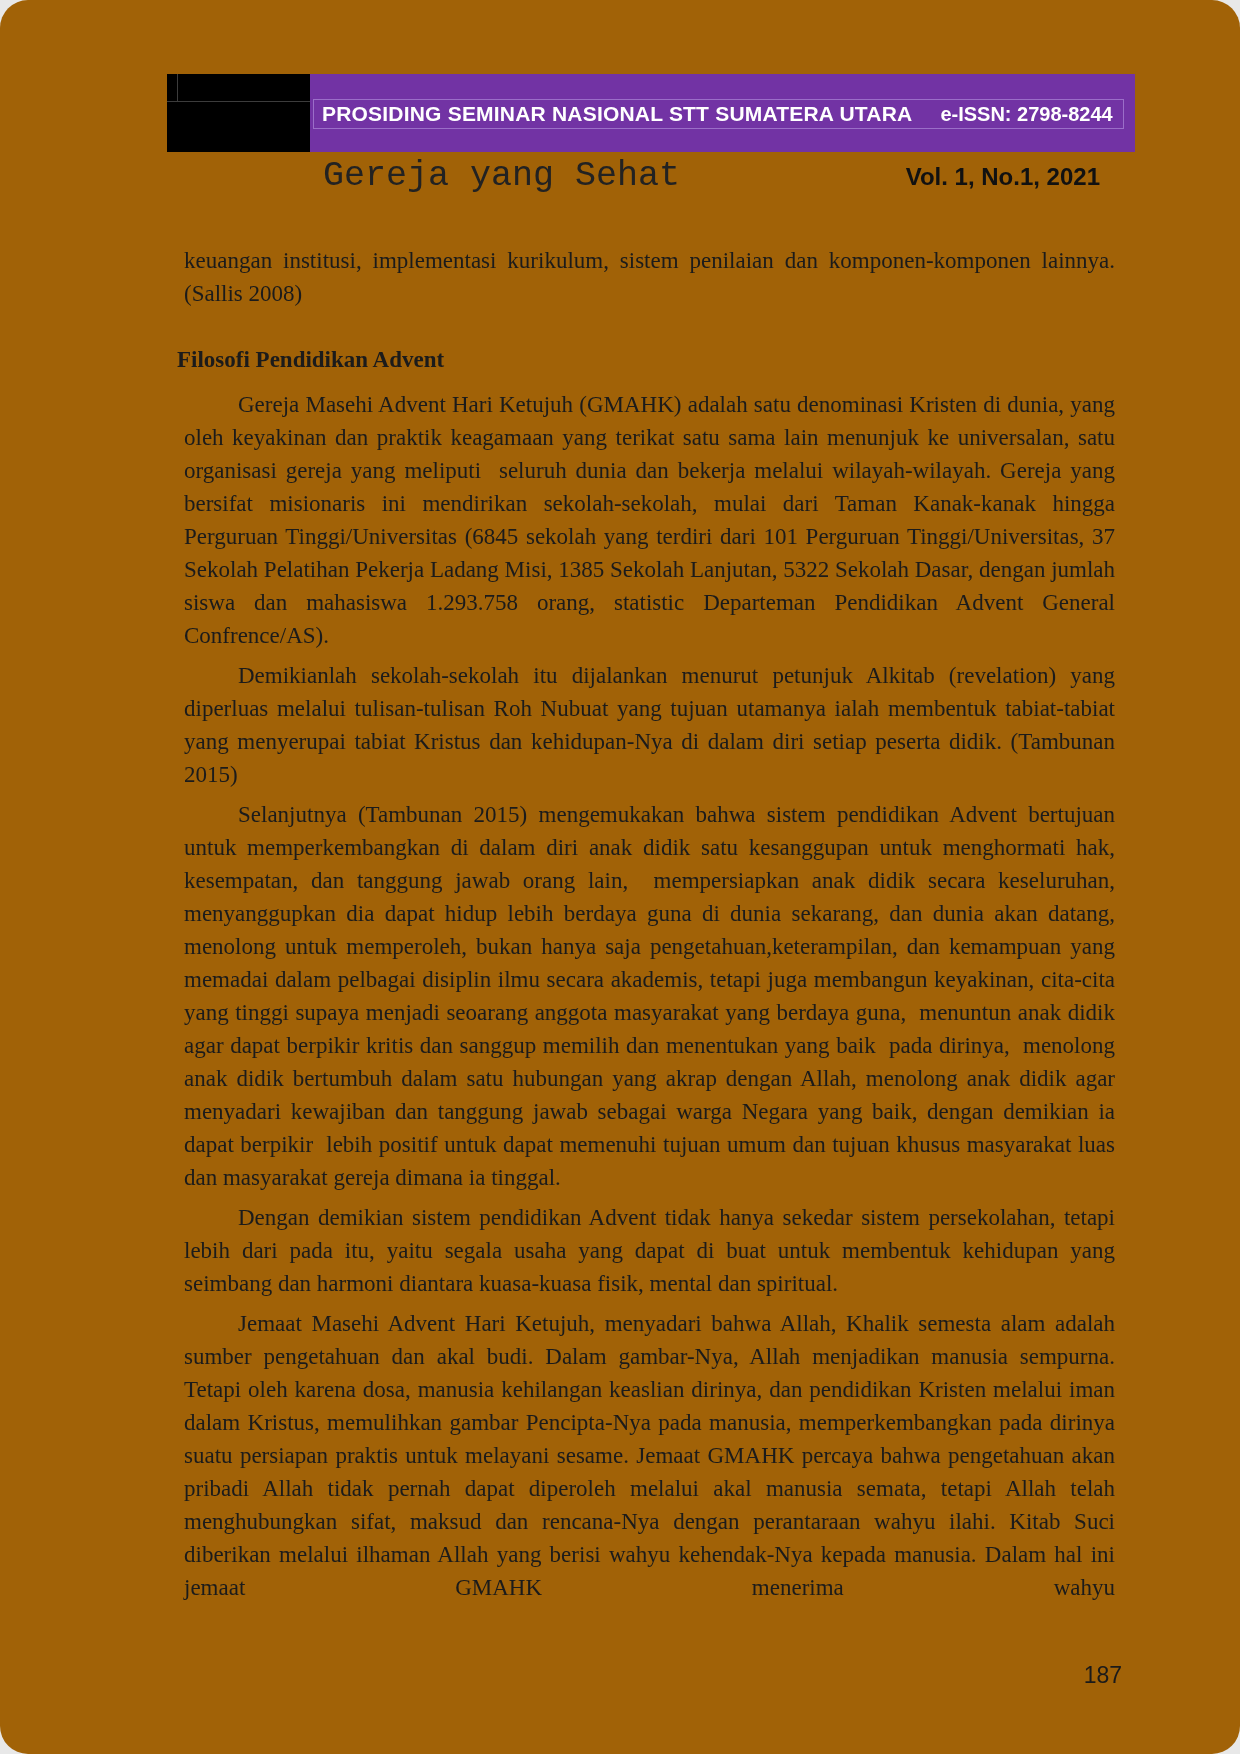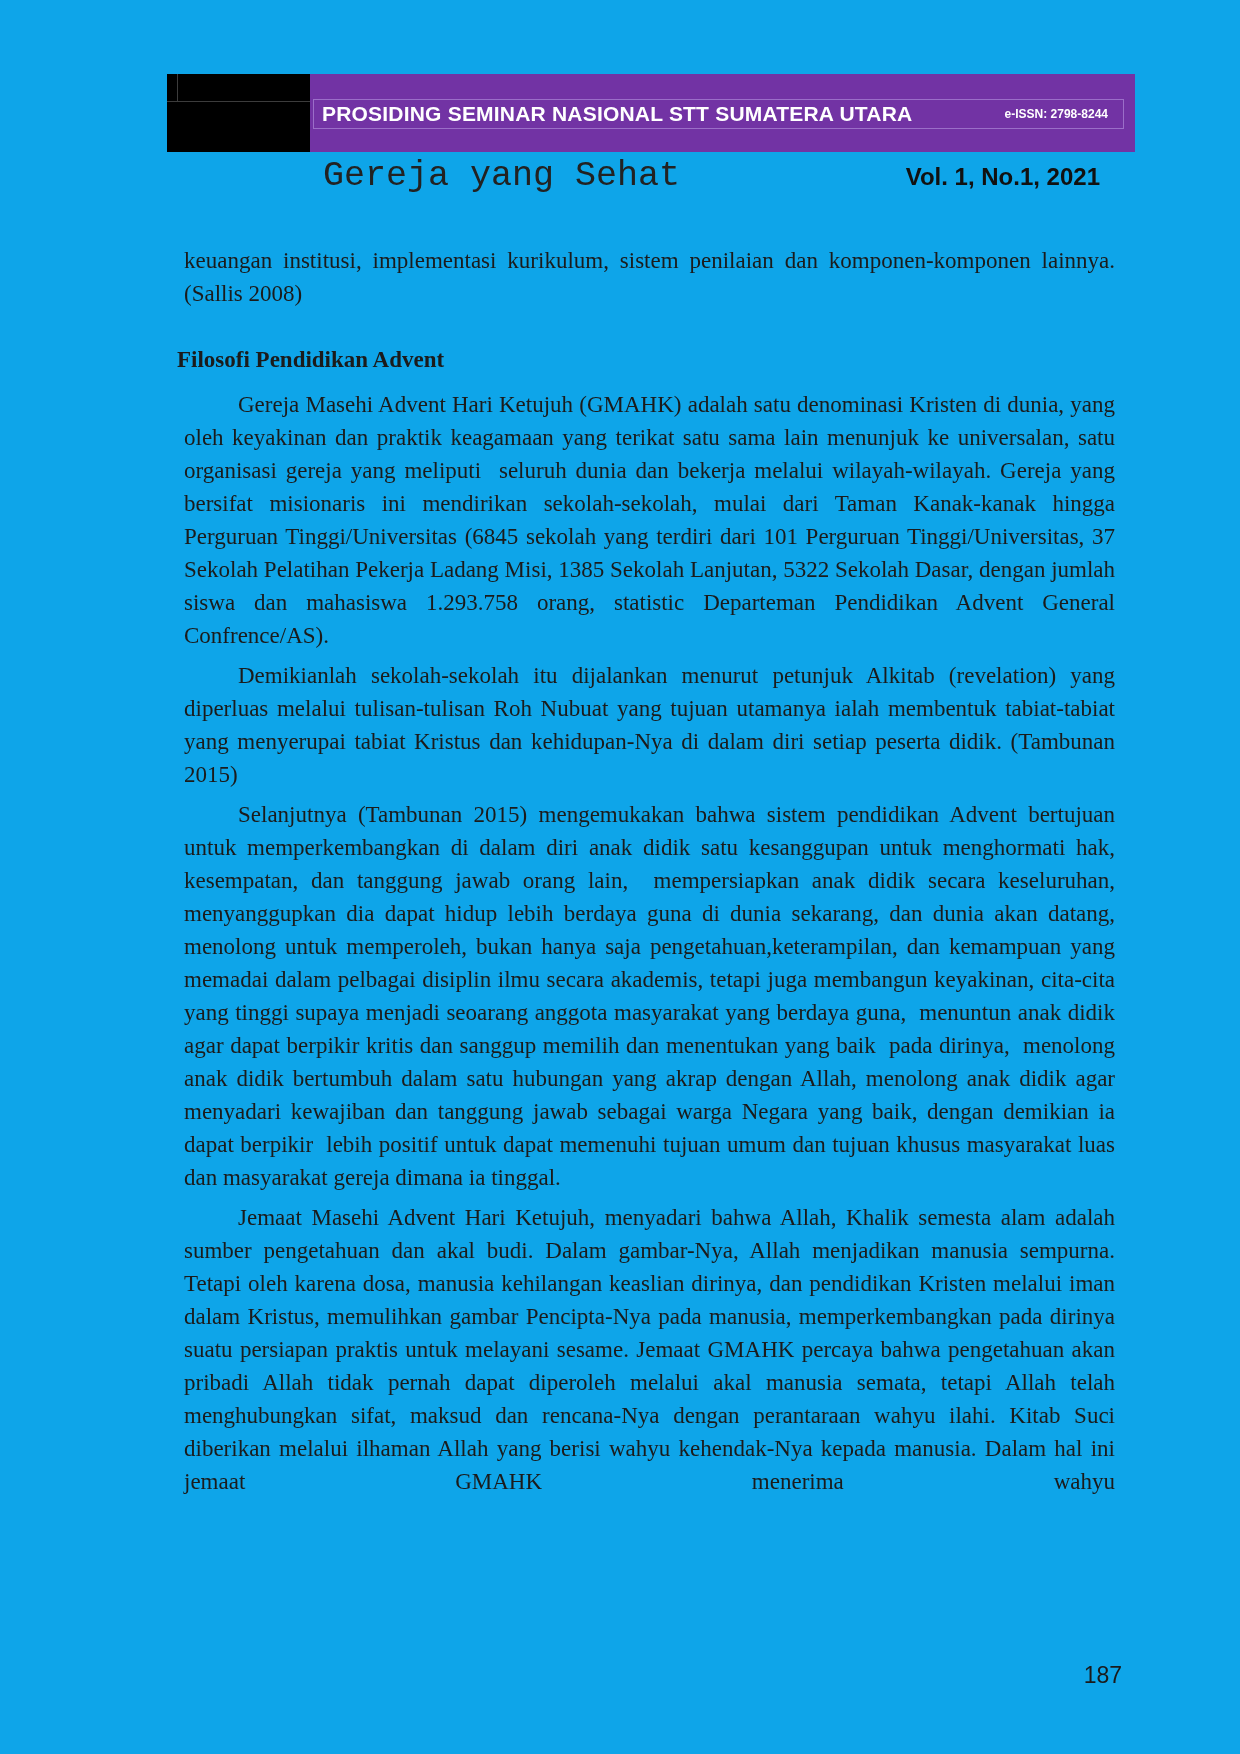--- a/index.html
+++ b/index.html
@@ -1,23 +1,24 @@
 <!DOCTYPE html>
 <html style="--band: #7233A4; --divider: #9B6EC8; --logo_block: #000000; --header_text: #FFFFFF; --ink: #1B1B1B;"><head>
 <meta charset="utf-8">
 <style>
   html, body { margin: 0; padding: 0; background: #e8e8e8; }
   .page {
     position: relative;
     width: 1240px;
     height: 1754px;
     margin: 0 auto;
-    background: #0ea5e9;
+    background: #a16207;
     overflow: hidden;
     font-family: "Liberation Serif", serif;
+    border-radius: 28px;
   }
 
   
   .black-box {
     position: absolute;
     left: 167px; top: 74px;
     width: 143px; height: 78px;
     background: var(--logo_block, #000);
   }
   .bb-vline {
@@ -44,21 +45,21 @@
   }
   .band-title {
     color: var(--header_text, #fff);
     font-family: "Liberation Sans", sans-serif;
     font-weight: bold; font-size: 21px; letter-spacing: 0.2px;
     white-space: nowrap;
   }
   .band-issn {
     color: var(--header_text, #fff);
     font-family: "Liberation Sans", sans-serif;
-    font-weight: bold; font-size: 12px;
+    font-weight: bold; font-size: 20px;
     white-space: nowrap;
     margin-left: 28px;
   }
   .subrow {
     position: absolute;
     left: 323px; top: 156px; width: 777px;
     display: flex; justify-content: space-between; align-items: baseline;
   }
   .journal {
     font-family: Liberation Mono, monospace;
@@ -123,18 +124,19 @@
   </div>
 
   <div class="bodytext">
     <p class="para noindent">keuangan institusi, implementasi kurikulum, sistem penilaian dan komponen-komponen lainnya. (Sallis 2008)</p>
 
     <h2 class="heading">Filosofi Pendidikan Advent</h2>
 
     <p class="para">Gereja Masehi Advent Hari Ketujuh (GMAHK) adalah satu denominasi Kristen di dunia, yang oleh keyakinan dan praktik keagamaan yang terikat satu sama lain menunjuk ke universalan, satu organisasi gereja yang meliputi  seluruh dunia dan bekerja melalui wilayah-wilayah. Gereja yang bersifat misionaris ini mendirikan sekolah-sekolah, mulai dari Taman Kanak-kanak hingga Perguruan Tinggi/Universitas (6845 sekolah yang terdiri dari 101 Perguruan Tinggi/Universitas, 37 Sekolah Pelatihan Pekerja Ladang Misi, 1385 Sekolah Lanjutan, 5322 Sekolah Dasar, dengan jumlah siswa dan mahasiswa 1.293.758 orang, statistic Departeman Pendidikan Advent General Confrence/AS).</p>
     <p class="para">Demikianlah sekolah-sekolah itu dijalankan menurut petunjuk Alkitab (revelation) yang diperluas melalui tulisan-tulisan Roh Nubuat yang tujuan utamanya ialah membentuk tabiat-tabiat yang menyerupai tabiat Kristus dan kehidupan-Nya di dalam diri setiap peserta didik. (Tambunan 2015)</p>
     <p class="para">Selanjutnya (Tambunan 2015) mengemukakan bahwa sistem pendidikan Advent bertujuan untuk memperkembangkan di dalam diri anak didik satu kesanggupan untuk menghormati hak, kesempatan, dan tanggung jawab orang lain,  mempersiapkan anak didik secara keseluruhan, menyanggupkan dia dapat hidup lebih berdaya guna di dunia sekarang, dan dunia akan datang, menolong untuk memperoleh, bukan hanya saja pengetahuan,keterampilan, dan kemampuan yang memadai dalam pelbagai disiplin ilmu secara akademis, tetapi juga membangun keyakinan, cita-cita yang tinggi supaya menjadi seoarang anggota masyarakat yang berdaya guna,  menuntun anak didik agar dapat berpikir kritis dan sanggup memilih dan menentukan yang baik  pada dirinya,  menolong anak didik bertumbuh dalam satu hubungan yang akrap dengan Allah, menolong anak didik agar menyadari kewajiban dan tanggung jawab sebagai warga Negara yang baik, dengan demikian ia dapat berpikir  lebih positif untuk dapat memenuhi tujuan umum dan tujuan khusus masyarakat luas dan masyarakat gereja dimana ia tinggal.</p>
+    <p class="para">Dengan demikian sistem pendidikan Advent tidak hanya sekedar sistem persekolahan, tetapi lebih dari pada itu, yaitu segala usaha yang dapat di buat untuk membentuk kehidupan yang seimbang dan harmoni diantara kuasa-kuasa fisik, mental dan spiritual.</p>
     <p class="para continues">Jemaat Masehi Advent Hari Ketujuh, menyadari bahwa Allah, Khalik semesta alam adalah sumber pengetahuan dan akal budi. Dalam gambar-Nya, Allah menjadikan manusia sempurna. Tetapi oleh karena dosa, manusia kehilangan keaslian dirinya, dan pendidikan Kristen melalui iman dalam Kristus, memulihkan gambar Pencipta-Nya pada manusia, memperkembangkan pada dirinya suatu persiapan praktis untuk melayani sesame. Jemaat GMAHK percaya bahwa pengetahuan akan pribadi Allah tidak pernah dapat diperoleh melalui akal manusia semata, tetapi Allah telah menghubungkan sifat, maksud dan rencana-Nya dengan perantaraan wahyu ilahi. Kitab Suci diberikan melalui ilhaman Allah yang berisi wahyu kehendak-Nya kepada manusia. Dalam hal ini jemaat GMAHK menerima wahyu</p>
   </div>
 
   <div class="pageno">187</div>
 
 </div>
 
 </body></html>

